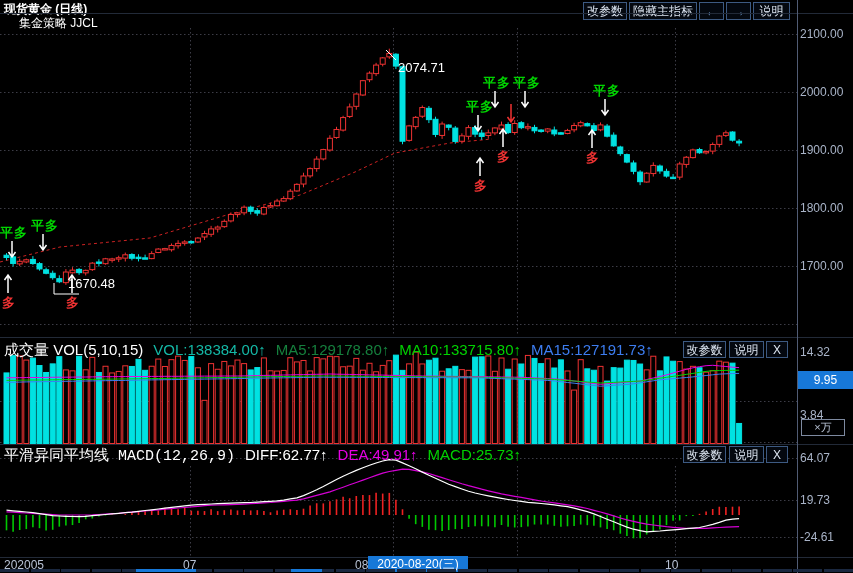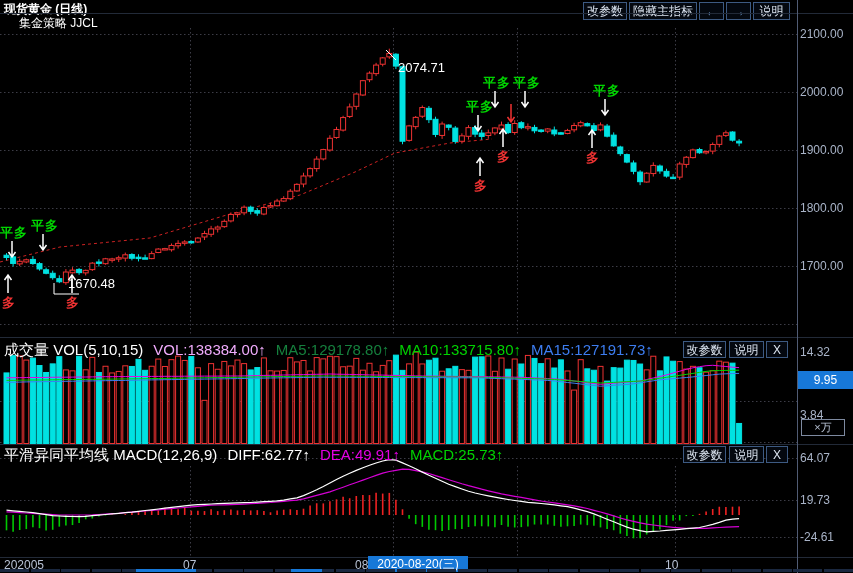--- a/index.html
+++ b/index.html
@@ -551,39 +551,39 @@
       <div class="lbl" style="left:800px;top:259px;">1700.00</div>
     </div>
 
   <div class="sep" style="top:337px;"></div>
   <div class="sep" style="top:444px;"></div>
   <div class="sep" style="top:557px;"></div>
   <div class="vline" style="left:797px;"></div>
 
   <div class="hrow" style="left:4px;top:341px;" id="vol-header">
       <span style="color: rgb(255, 255, 255);">成交量 VOL(5,10,15)</span>
-      <span style="color: #f0abfc;">VOL:138384.00↑</span>
+      <span style="color: #14b8a6;">VOL:138384.00↑</span>
       <span style="color: #15803d;">MA5:129178.80↑</span>
       <span style="color: rgb(0, 210, 0);">MA10:133715.80↑</span>
       <span style="color: rgb(61, 125, 240);">MA15:127191.73↑</span>
     </div>
   <div id="vol-buttons">
       <div class="btn" style="left:683px;top:341px;width:43px;height:17px;">改参数</div>
       <div class="btn" style="left:729px;top:341px;width:35px;height:17px;">说明</div>
       <div class="btn" style="left:766px;top:341px;width:22px;height:17px;">X</div>
     </div>
   <div id="vol-yaxis">
       <div class="lbl" style="left:800px;top:345px;">14.32</div>
       <div class="lbl" style="left:800px;top:408px;">3.84</div>
     </div>
   <div class="marker" style="left: 798px; top: 371px; width: 55px; height: 18px; background: rgb(23, 120, 216);" id="vol-marker">9.95</div>
   <div class="unitbox" style="left:801px;top:419px;width:44px;height:17px;">×万</div>
 
   <div class="hrow" style="left:4px;top:446px;" id="macd-header">
-      <span style="color: rgb(255, 255, 255);">平滑异同平均线 MACD(12,26,9)</span>
+      <span style="color: rgb(255, 255, 255); font-family: Liberation Mono, monospace;">平滑异同平均线 MACD(12,26,9)</span>
       <span style="color: rgb(255, 255, 255);">DIFF:62.77↑</span>
       <span style="color: rgb(228, 0, 228);">DEA:49.91↑</span>
       <span style="color: rgb(0, 210, 0);">MACD:25.73↑</span>
     </div>
   <div id="macd-buttons">
       <div class="btn" style="left:683px;top:446px;width:43px;height:17px;">改参数</div>
       <div class="btn" style="left:729px;top:446px;width:35px;height:17px;">说明</div>
       <div class="btn" style="left:766px;top:446px;width:22px;height:17px;">X</div>
     </div>
   <div id="macd-yaxis">

